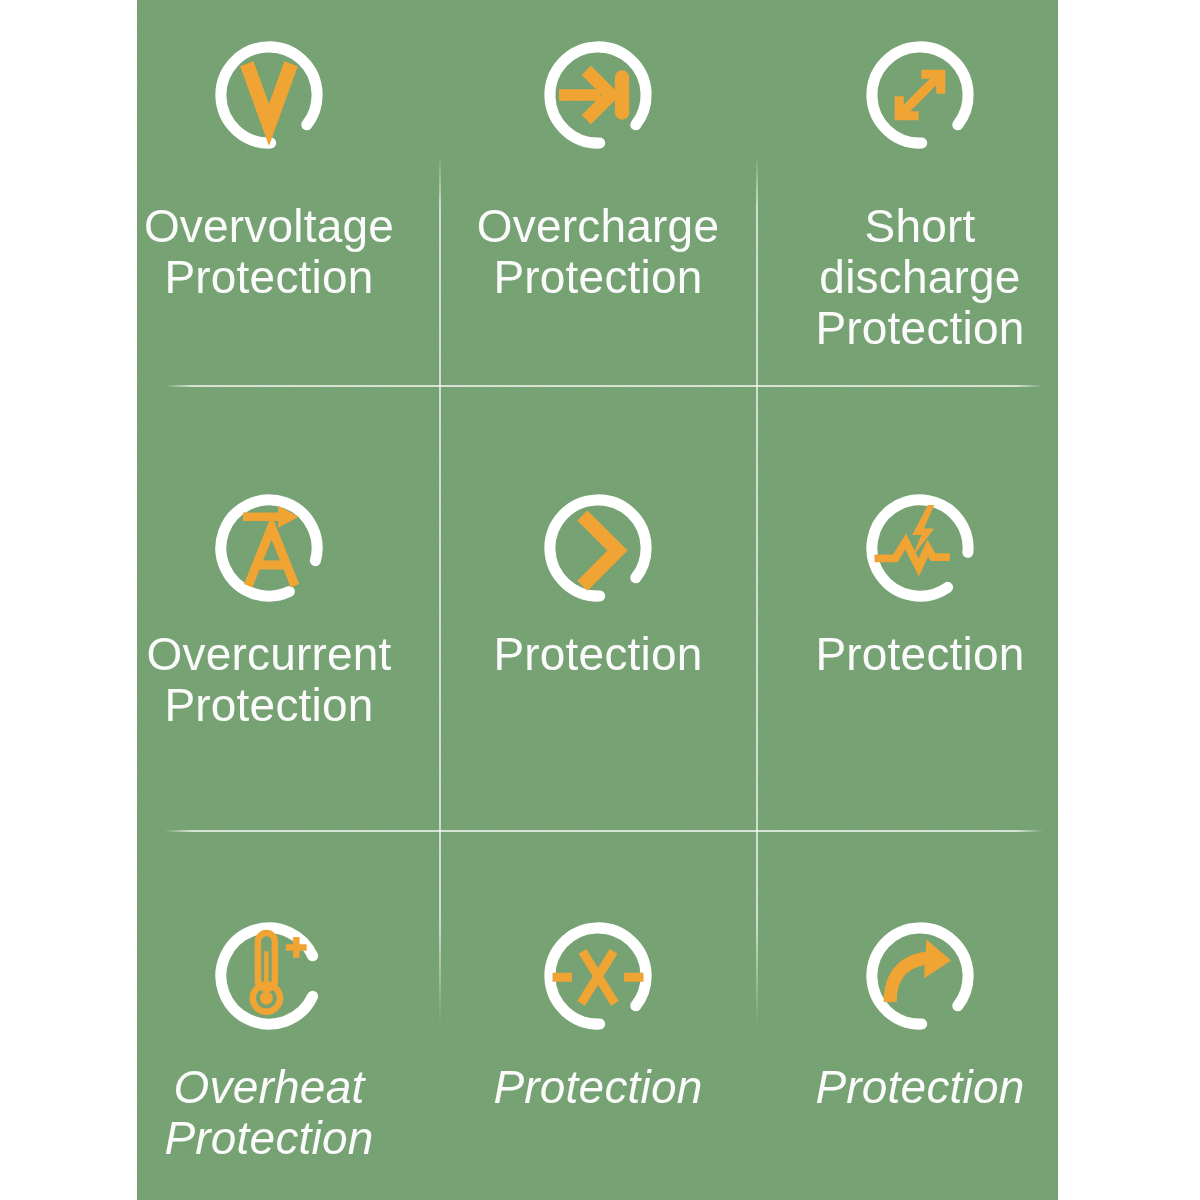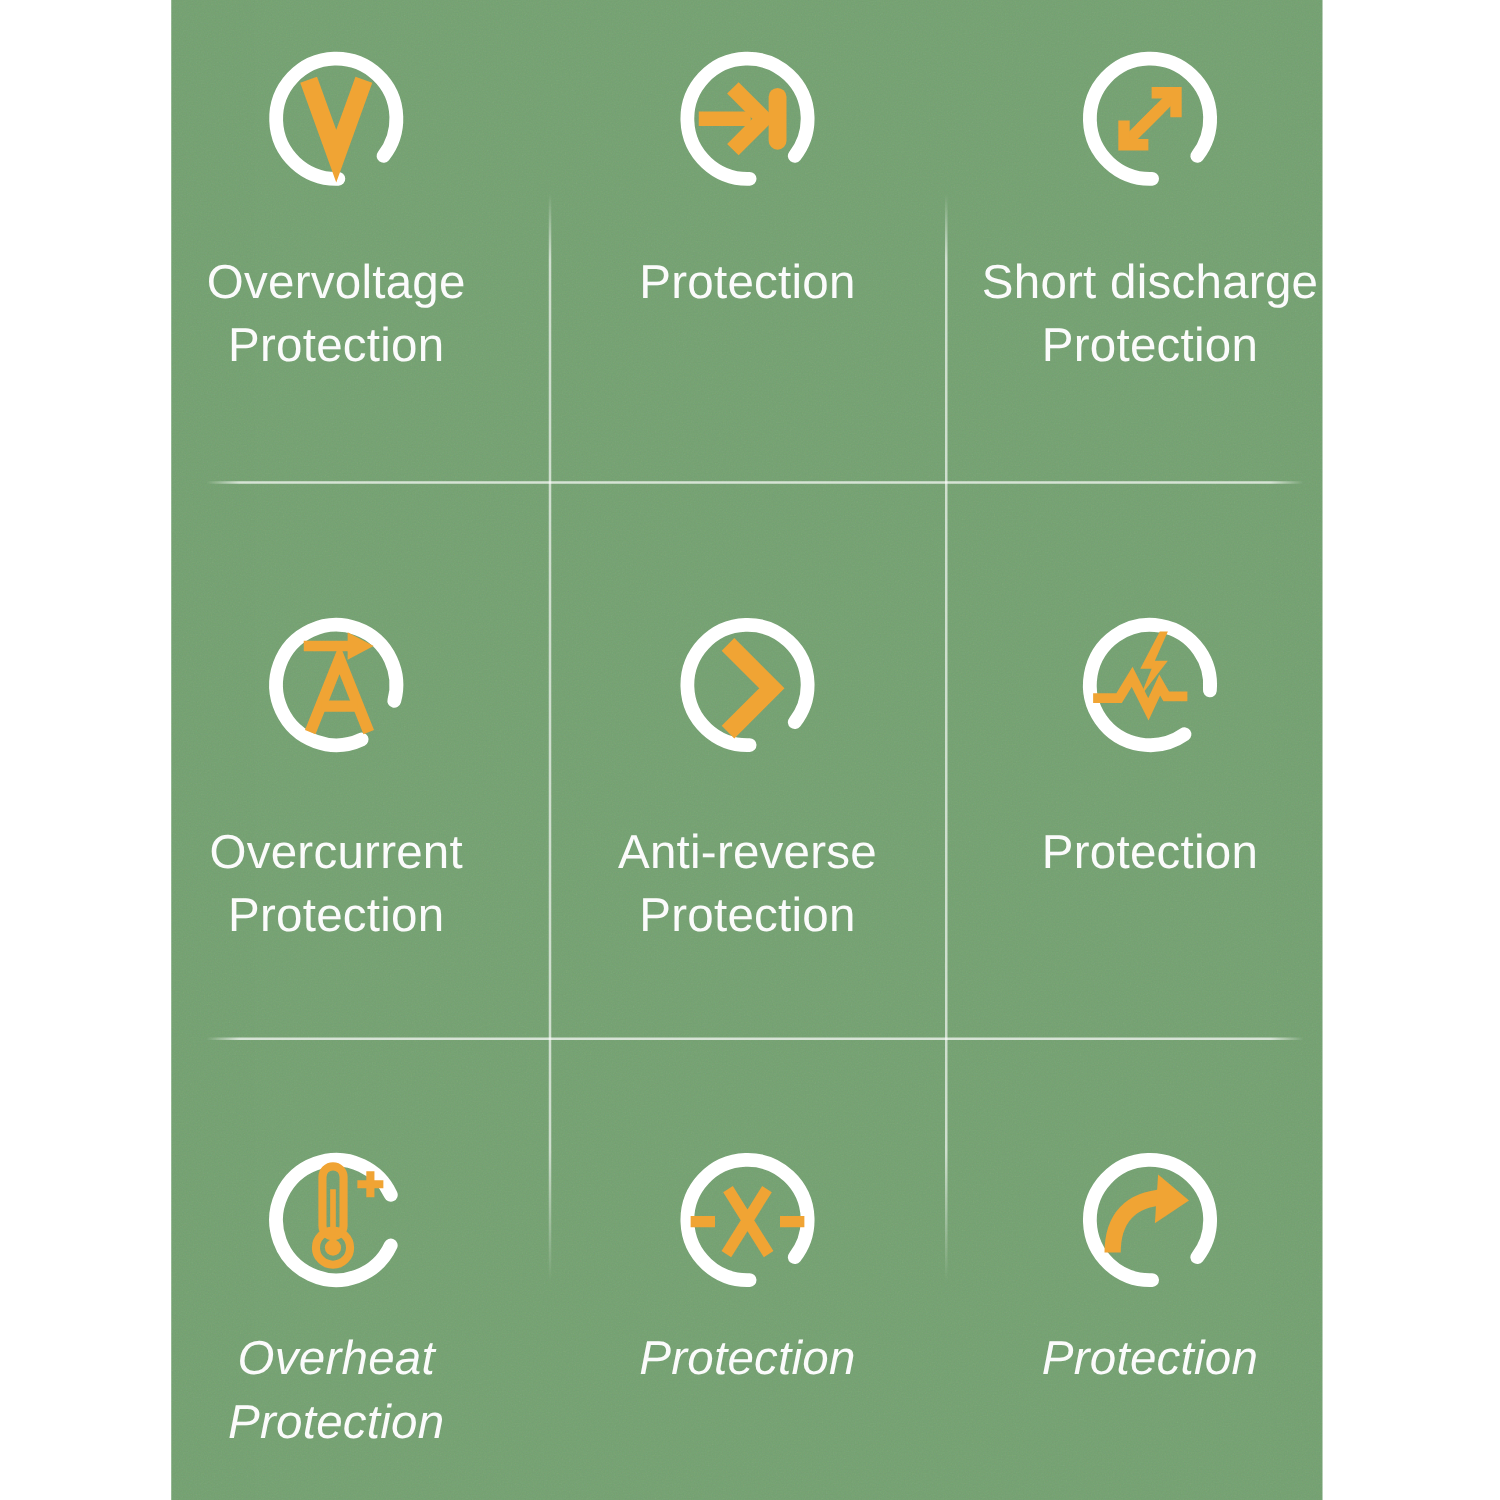--- a/index.html
+++ b/index.html
@@ -22,25 +22,25 @@
     height:2px;width:878px;left:28px;
     background:linear-gradient(to right,rgba(255,255,255,0) 0%,rgba(255,255,255,.7) 3%,rgba(255,255,255,.7) 97%,rgba(255,255,255,0) 100%);
   }
   .cell{
     position:absolute;width:310px;text-align:center;
   }
   .cell .icon{
     width:130px;height:130px;margin:0 auto;display:block;
   }
   .cell .label{
-    color:#fbfbfb;font-size:38px;line-height:51px;font-weight:400;
+    color:#fbfbfb;font-size:46px;line-height:51px;font-weight:400;
     letter-spacing:.2px;
   }
   .row-1 .label{margin-top:41px;}
-  .row-2 .label{margin-top:44px;}
+  .row-2 .label{margin-top:16px;}
   .row-3 .label{margin-top:21px;}
   
   .col-1{left:114px;}
   .col-2{left:443px;}
   .col-3{left:765px;}
   .row-1{top:30px;}
   .row-2{top:483px;}
   .row-3{top:911px;font-style:italic;}
 </style>
 </head>
@@ -72,20 +72,21 @@
 </div>
 
 <div class="cell row-1 col-2">
   <svg class="icon" viewBox="0 0 100 100">
     <circle cx="50" cy="50" r="37" fill="none" stroke="#ffffff" stroke-width="8.5" stroke-linecap="round" stroke-dasharray="200 32.5" transform="rotate(88 50 50)"></circle>
     <path d="M20 50 H52" stroke="#f0a434" stroke-width="9" fill="none"></path>
     <path d="M41 31 L60 50 L41 69" fill="none" stroke="#f0a434" stroke-width="10"></path>
     <rect x="63" y="31" width="11" height="38" rx="5.5" fill="#f0a434"></rect>
   </svg>
   <div class="label">
+    <div>Overcharge</div>
     <div>Protection</div>
   </div>
 </div>
 
 <div class="cell row-1 col-3">
   <svg class="icon" viewBox="0 0 100 100">
     <circle cx="50" cy="50" r="37" fill="none" stroke="#ffffff" stroke-width="8.5" stroke-linecap="round" stroke-dasharray="200 32.5" transform="rotate(88 50 50)"></circle>
     <g stroke="#f0a434" stroke-width="7" fill="none">
       <path d="M44 56 L63 37"></path>
         <path d="M51 34 H66 V49"></path>
@@ -112,21 +113,20 @@
     <div>Protection</div>
   </div>
 </div>
 
 <div class="cell row-2 col-2">
   <svg class="icon" viewBox="0 0 100 100">
     <circle cx="50" cy="50" r="37" fill="none" stroke="#ffffff" stroke-width="8.5" stroke-linecap="round" stroke-dasharray="200 32.5" transform="rotate(88 50 50)"></circle>
     <path d="M38 25 L65 52 L38 79" fill="none" stroke="#f0a434" stroke-width="11"></path>
   </svg>
   <div class="label">
-    <div>Anti-reverse</div>
     <div>Protection</div>
   </div>
 </div>
 
 <div class="cell row-2 col-3">
   <svg class="icon" viewBox="0 0 100 100">
     <circle cx="50" cy="50" r="37" fill="none" stroke="#ffffff" stroke-width="8.5" stroke-linecap="round" stroke-dasharray="200 32.5" transform="rotate(55 50 50)"></circle>
     <path d="M15 58 H31 L39 45 L49 65 L56 50 L60 57 H73" fill="none" stroke="#f0a434" stroke-width="6"></path>
     <path d="M56 17 L44 40 H51 L44 57 L61 35 H53 L61 17 Z" fill="#f0a434"></path>
   </svg>

